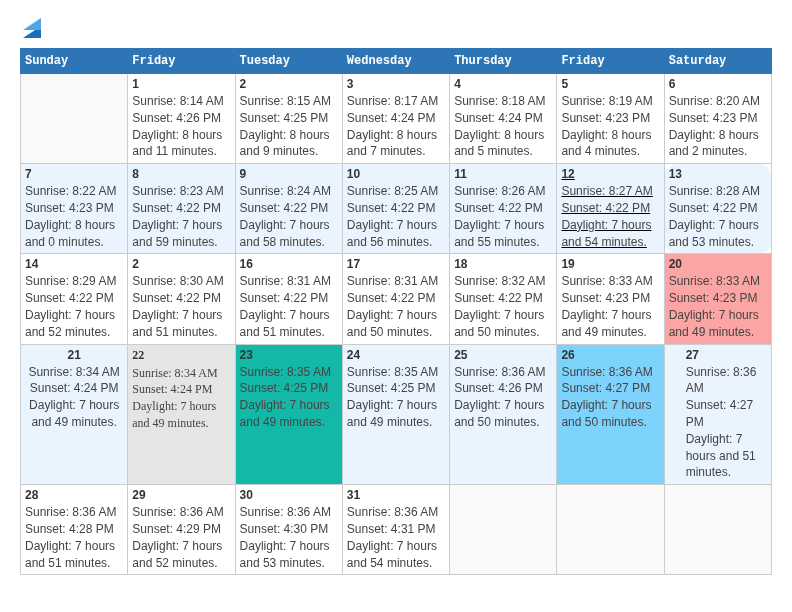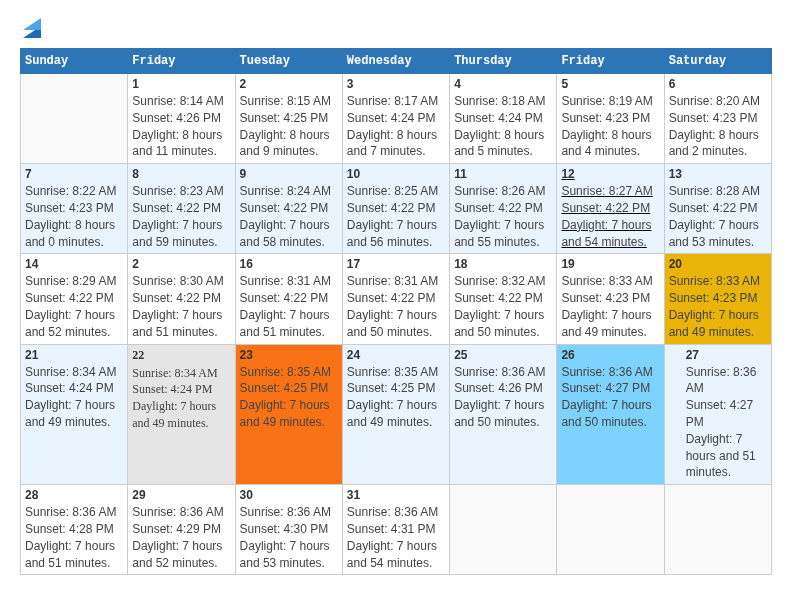--- a/index.html
+++ b/index.html
@@ -185,21 +185,21 @@
             <div class="day-info">Sunrise: 8:25 AM<br>Sunset: 4:22 PM<br>Daylight: 7 hours and 56 minutes.</div>
           </td>
           <td style="background-color: rgb(234, 244, 255);">
             <span class="day-number">11</span>
             <div class="day-info">Sunrise: 8:26 AM<br>Sunset: 4:22 PM<br>Daylight: 7 hours and 55 minutes.</div>
           </td>
           <td style="background-color: rgb(234, 244, 255); text-decoration: underline;">
             <span class="day-number">12</span>
             <div class="day-info">Sunrise: 8:27 AM<br>Sunset: 4:22 PM<br>Daylight: 7 hours and 54 minutes.</div>
           </td>
-          <td style="background-color: rgb(234, 244, 255);">
+          <td style="background-color: rgb(234, 244, 255); border-radius: 14px;">
             <span class="day-number">13</span>
             <div class="day-info">Sunrise: 8:28 AM<br>Sunset: 4:22 PM<br>Daylight: 7 hours and 53 minutes.</div>
           </td>
         </tr>
         <tr>
           <td style="background-color: rgb(255, 255, 255); margin-top: 40px;">
             <span class="day-number">14</span>
             <div class="day-info">Sunrise: 8:29 AM<br>Sunset: 4:22 PM<br>Daylight: 7 hours and 52 minutes.</div>
           </td>
           <td style="background-color: rgb(255, 255, 255);">
@@ -215,35 +215,35 @@
             <div class="day-info">Sunrise: 8:31 AM<br>Sunset: 4:22 PM<br>Daylight: 7 hours and 50 minutes.</div>
           </td>
           <td style="background-color: rgb(255, 255, 255);">
             <span class="day-number">18</span>
             <div class="day-info">Sunrise: 8:32 AM<br>Sunset: 4:22 PM<br>Daylight: 7 hours and 50 minutes.</div>
           </td>
           <td style="background-color: rgb(255, 255, 255);">
             <span class="day-number">19</span>
             <div class="day-info">Sunrise: 8:33 AM<br>Sunset: 4:23 PM<br>Daylight: 7 hours and 49 minutes.</div>
           </td>
-          <td style="background-color: #eab308;">
+          <td style="background-color: #fca5a5;">
             <span class="day-number">20</span>
             <div class="day-info">Sunrise: 8:33 AM<br>Sunset: 4:23 PM<br>Daylight: 7 hours and 49 minutes.</div>
           </td>
         </tr>
         <tr>
-          <td style="background-color: rgb(234, 244, 255);">
+          <td style="background-color: rgb(234, 244, 255); text-align: center;">
             <span class="day-number">21</span>
             <div class="day-info">Sunrise: 8:34 AM<br>Sunset: 4:24 PM<br>Daylight: 7 hours and 49 minutes.</div>
           </td>
           <td style="background-color: #e5e5e5; font-family: Liberation Serif, serif;">
             <span class="day-number">22</span>
             <div class="day-info">Sunrise: 8:34 AM<br>Sunset: 4:24 PM<br>Daylight: 7 hours and 49 minutes.</div>
           </td>
-          <td style="background-color: #f97316;">
+          <td style="background-color: #14b8a6;">
             <span class="day-number">23</span>
             <div class="day-info">Sunrise: 8:35 AM<br>Sunset: 4:25 PM<br>Daylight: 7 hours and 49 minutes.</div>
           </td>
           <td style="background-color: rgb(234, 244, 255);">
             <span class="day-number">24</span>
             <div class="day-info">Sunrise: 8:35 AM<br>Sunset: 4:25 PM<br>Daylight: 7 hours and 49 minutes.</div>
           </td>
           <td style="background-color: rgb(234, 244, 255);">
             <span class="day-number">25</span>
             <div class="day-info">Sunrise: 8:36 AM<br>Sunset: 4:26 PM<br>Daylight: 7 hours and 50 minutes.</div>

